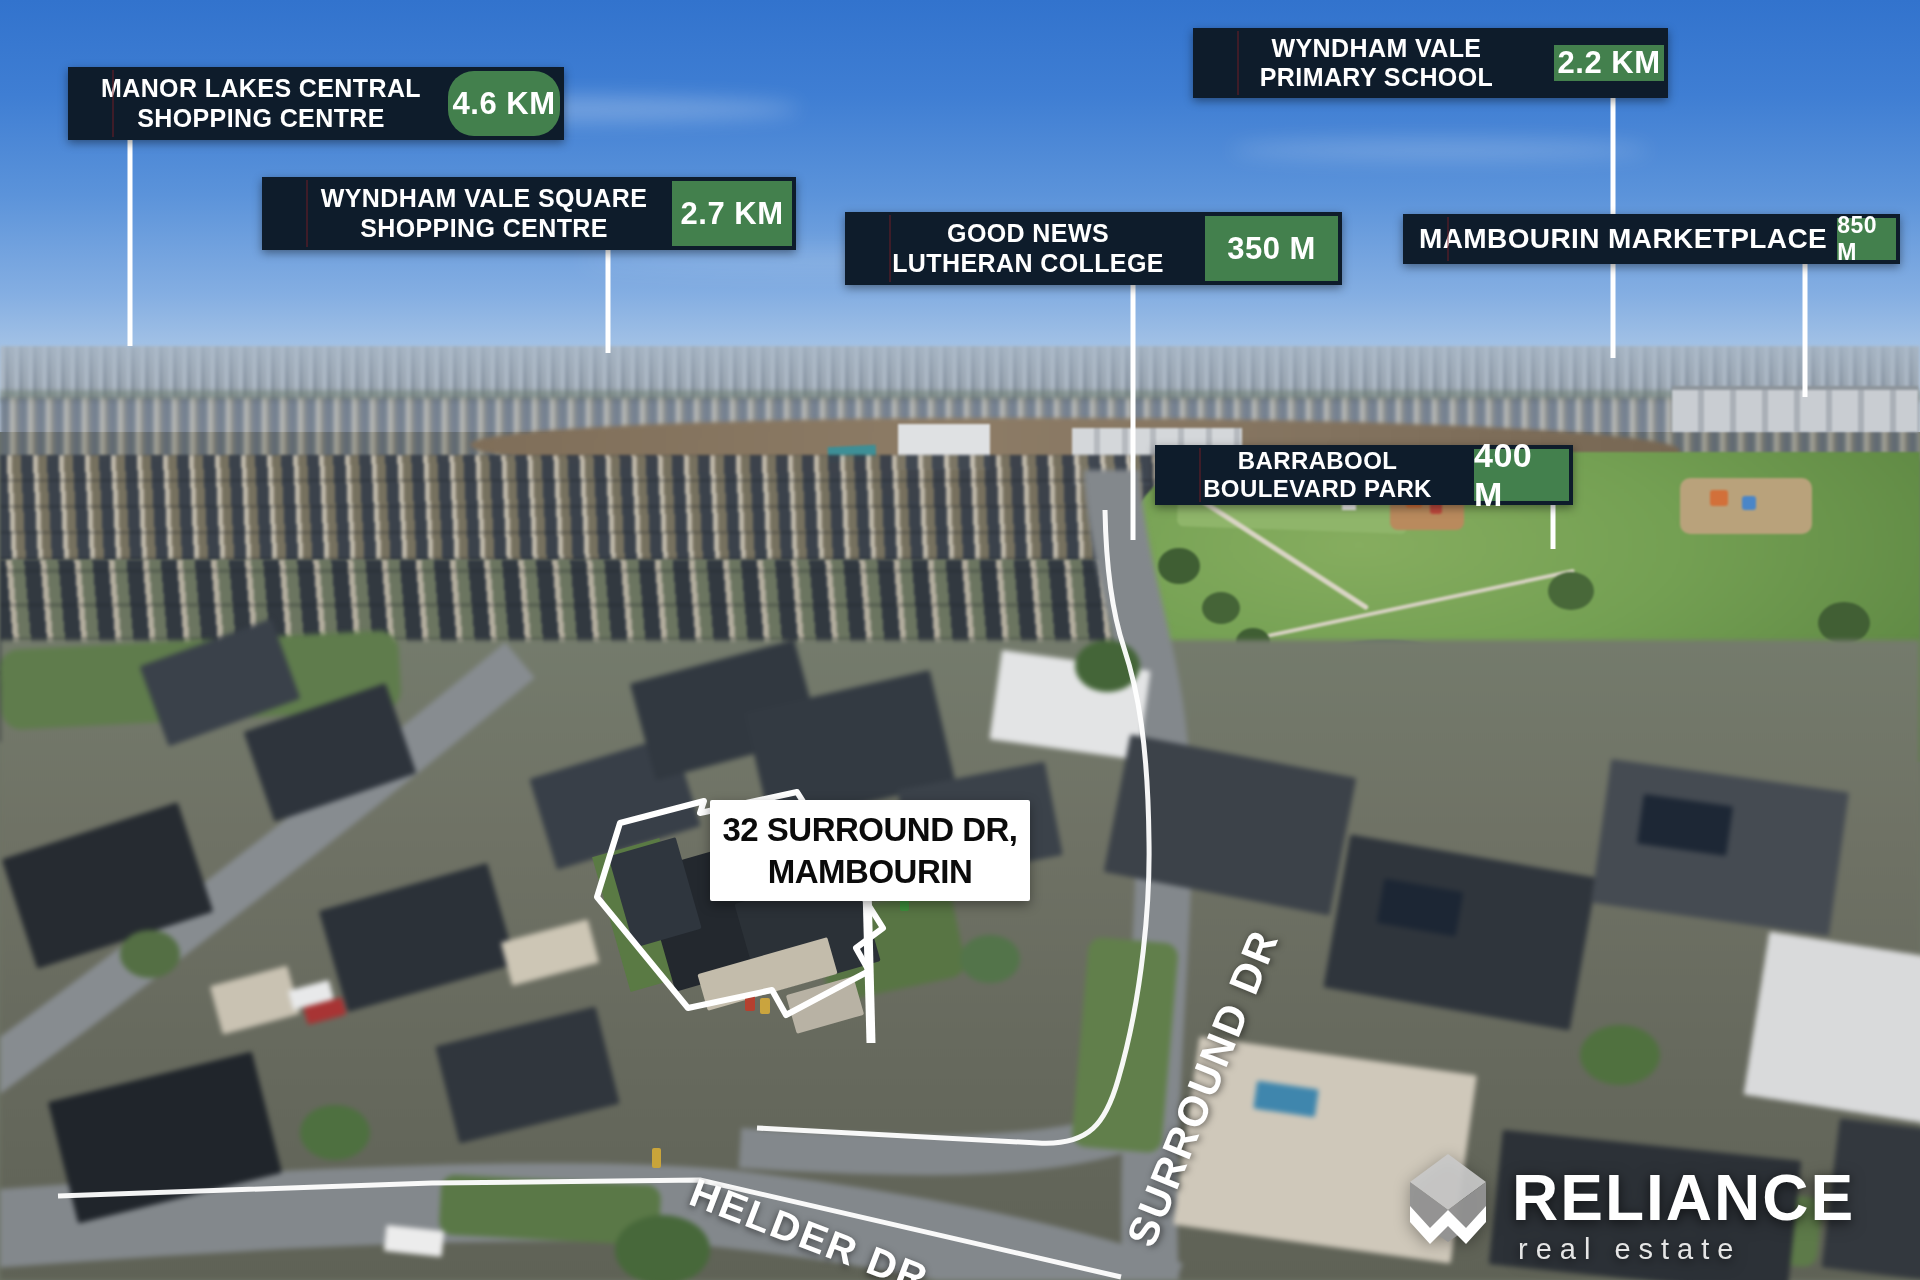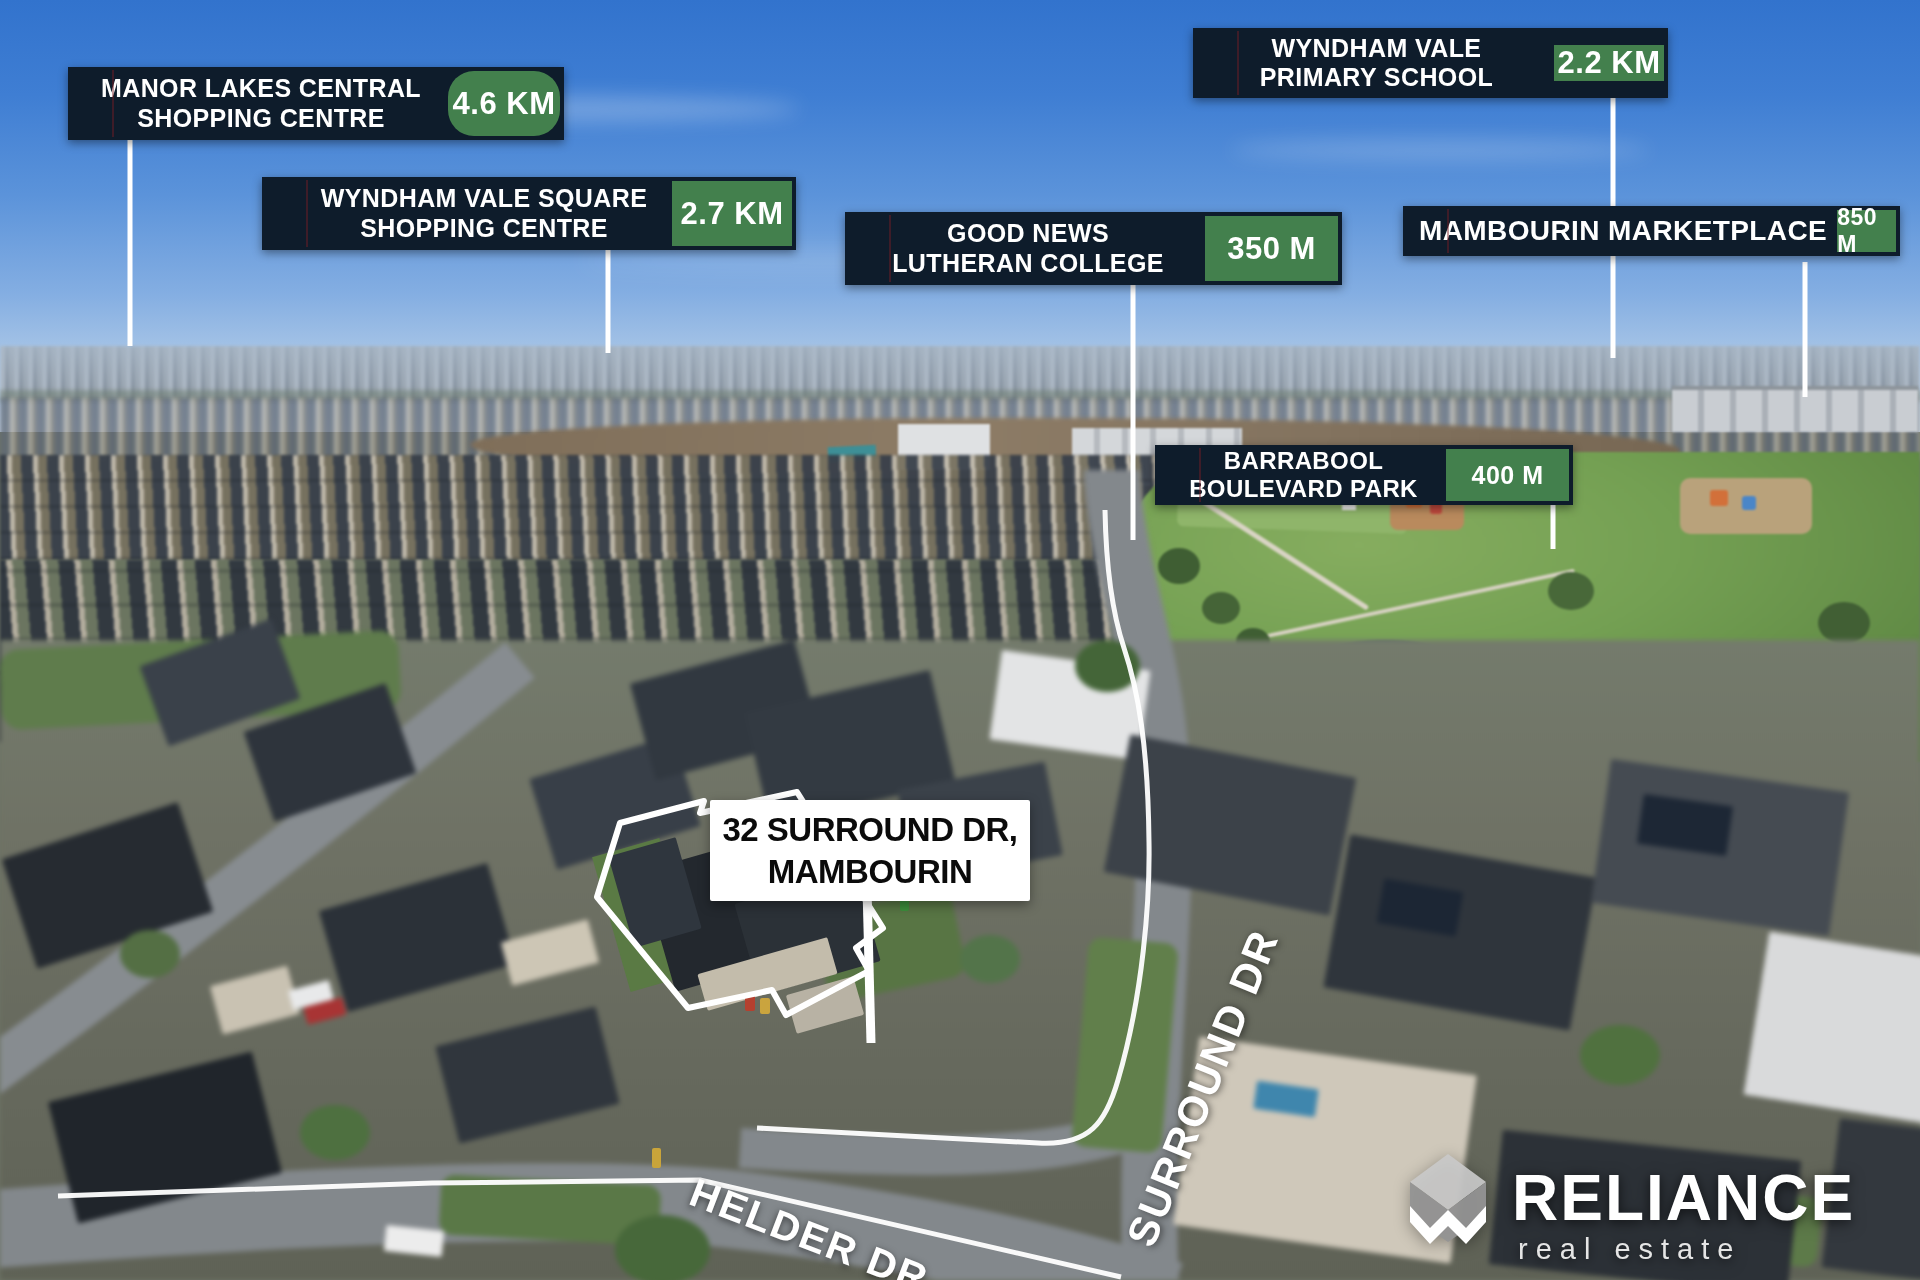--- a/index.html
+++ b/index.html
@@ -228,34 +228,34 @@
 </div>
 
 <div class="callout" style="left:1193px;top:28px;width:475px;height:70px;align-items:center;">
   <div class="name" style="font-size:25px;">
     <span class="l">WYNDHAM VALE</span>
     <span class="l">PRIMARY SCHOOL</span>
   </div>
   <div class="badge" style="width:110px;font-size:31px;">2.2 KM</div>
 </div>
 
-<div class="callout" style="left:1403px;top:206px;width:497px;height:50px;">
+<div class="callout" style="left:1403px;top:214px;width:497px;height:50px;">
   <div class="name" style="font-size:28px;">
     <span class="l">MAMBOURIN MARKETPLACE</span>
 
   </div>
   <div class="badge" style="width:132px;font-size:23px;">850 M</div>
 </div>
 
 <div class="callout" style="left:1155px;top:445px;width:418px;height:60px;">
   <div class="name" style="font-size:24px;">
     <span class="l">BARRABOOL</span>
     <span class="l">BOULEVARD PARK</span>
   </div>
-  <div class="badge" style="width:123px;font-size:25px;">400 M</div>
+  <div class="badge" style="width:95px;font-size:34px;">400 M</div>
 </div>
 
 <div class="address" style="left:710px;top:752px;width:320px;height:101px;font-size:33px;margin-top:48px;">
   <span class="l">32 SURROUND DR,</span>
   <span class="l">MAMBOURIN</span>
 </div>
 
 <div class="street" style="left:700px;top:1170px;font-size:40px;transform:rotate(21deg);transform-origin:0 0;">HELDER DR</div>
 <div class="street" style="left:1203px;top:1088px;font-size:42px;transform:translate(-50%,-50%) rotate(-68deg);">SURROUND DR</div>
 

